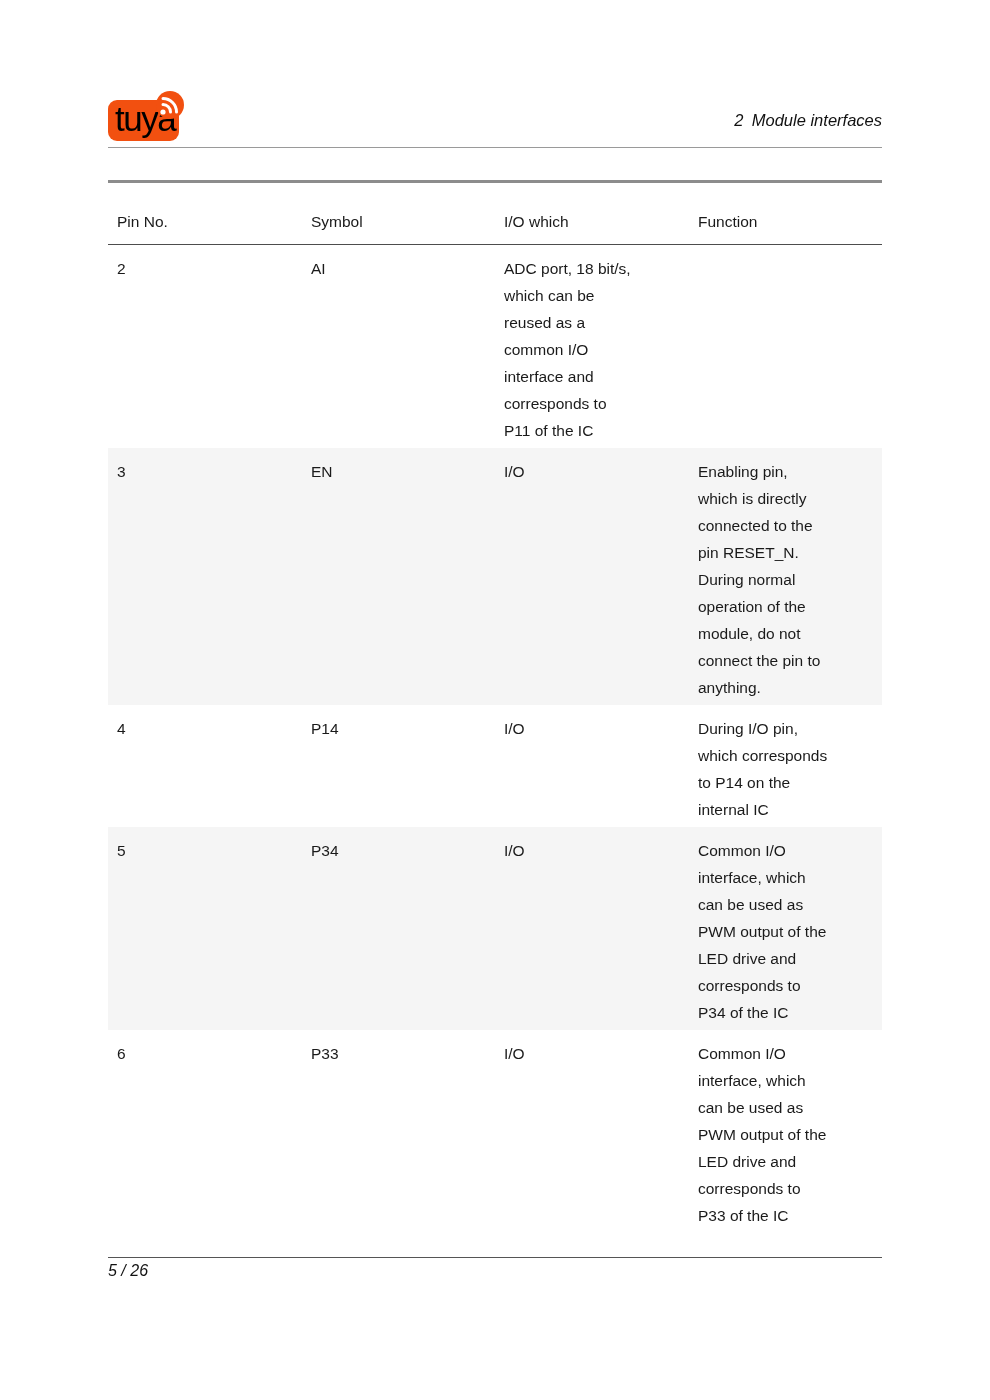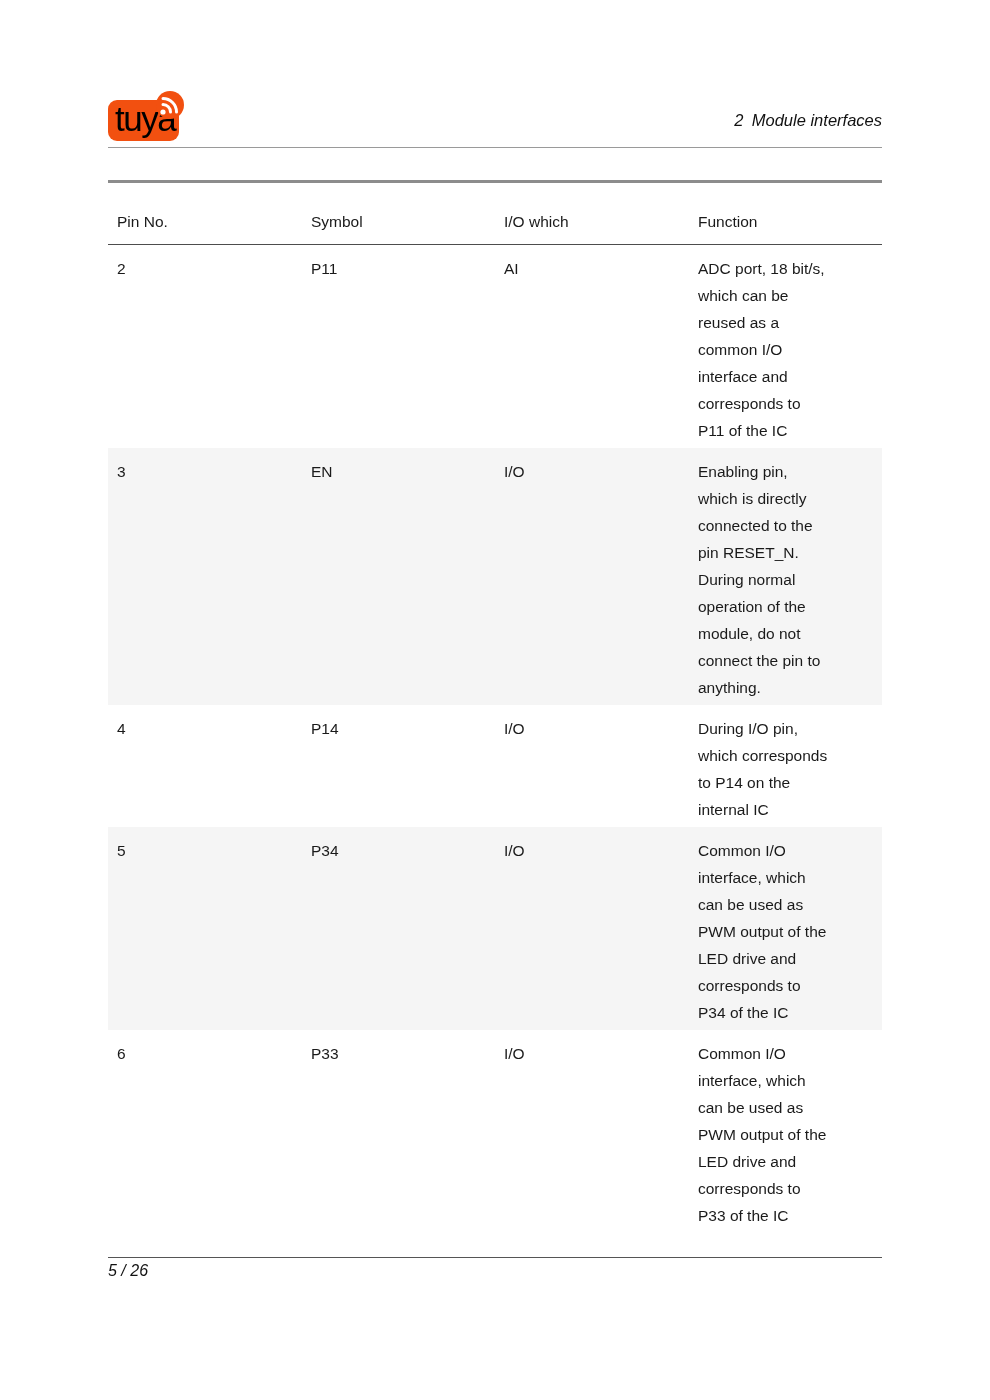--- a/index.html
+++ b/index.html
@@ -102,21 +102,20 @@
     <section class="pin-table">
       <div class="t-head">
         <div class="cell">Pin No.</div>
         <div class="cell">Symbol</div>
         <div class="cell">I/O which</div>
         <div class="cell">Function</div>
       </div>
       <div id="table-body">
           <div class="t-row">
     <div class="cell col-pin">2</div>
-    <div class="cell col-symbol">P11</div>
     <div class="cell col-io">AI</div>
     <div class="cell col-fn">ADC port, 18 bit/s,
 which can be
 reused as a
 common I/O
 interface and
 corresponds to
 P11 of the IC</div>
   </div>
           <div class="t-row shaded">

